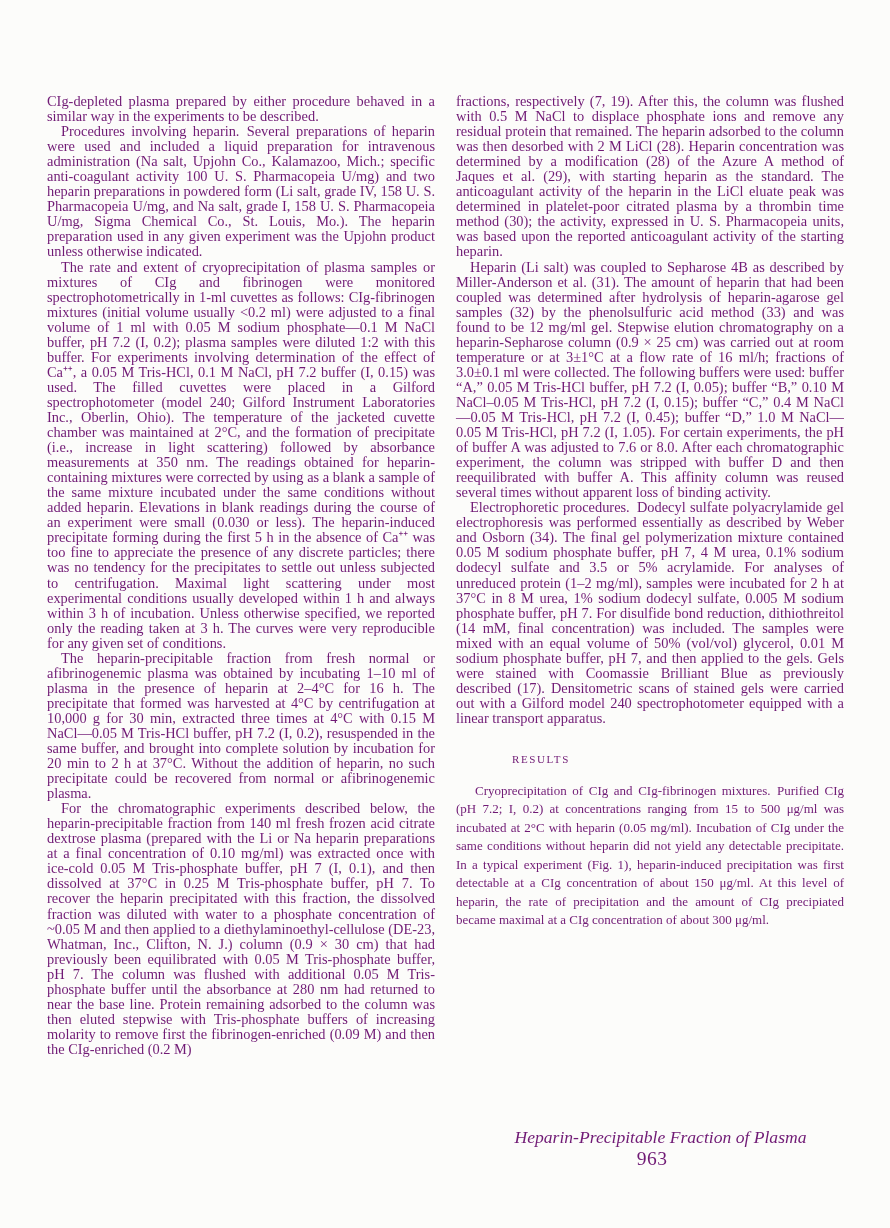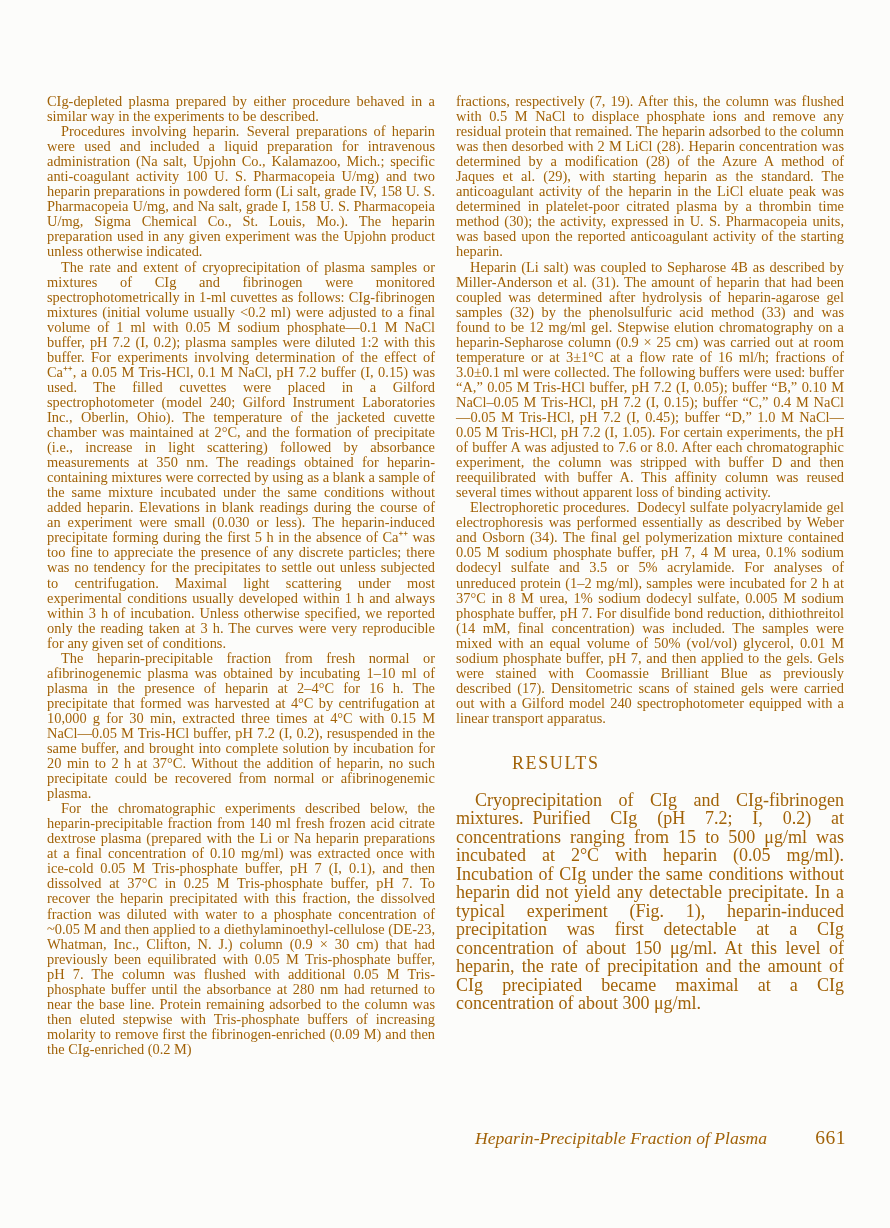--- a/index.html
+++ b/index.html
@@ -24,54 +24,55 @@
   .col p {
     margin: 0;
     text-align: justify;
   }
   p.small {
     font-size: 14.4px;
     line-height: 15.05px;
   }
   p.small.indent { text-indent: 14px; }
   p.results {
-    font-size: 18px;
+    font-size: 13px;
     line-height: 18.45px;
   }
   p.results.indent { text-indent: 19px; }
   .para-lead { }
   .results-heading {
-    font-size: 18px;
+    font-size: 11px;
     font-weight: normal;
     letter-spacing: 1.6px;
     margin: 27px 0 17px 56px;
   }
   .footer {
     position: absolute;
     left: 458px;
     top: 1127px;
     width: 388px;
     display: flex;
     justify-content: space-between;
     align-items: center;
+    flex-direction: column;
   }
   .footer-title {
     font-style: italic;
     font-size: 17.6px;
     margin-left: 17px;
   }
   .footer-pagenum {
     font-size: 19.5px;
     letter-spacing: 0.5px;
   }
 </style>
 </head>
 <body>
 
-<div class="page" style="background: rgb(252, 252, 250); color: #a16207;">
+<div class="page" style="background: rgb(252, 252, 250); color: #701a75;">
 
   <div class="columns">
 
     <div class="col">
         <p class="small">CIg-depleted plasma prepared by either procedure behaved in a similar way in the experiments to be described.</p>
         <p class="small indent"><span class="para-lead">Procedures involving heparin. </span>Several preparations of heparin were used and included a liquid preparation for intravenous administration (Na salt, Upjohn Co., Kalamazoo, Mich.; specific anti-coagulant activity 100 U. S. Pharmacopeia U/mg) and two heparin preparations in powdered form (Li salt, grade IV, 158 U. S. Pharmacopeia U/mg, and Na salt, grade I, 158 U. S. Pharmacopeia U/mg, Sigma Chemical Co., St. Louis, Mo.). The heparin preparation used in any given experiment was the Upjohn product unless otherwise indicated.</p>
         <p class="small indent">The rate and extent of cryoprecipitation of plasma samples or mixtures of CIg and fibrinogen were monitored spectrophotometrically in 1-ml cuvettes as follows: CIg-fibrinogen mixtures (initial volume usually &lt;0.2 ml) were adjusted to a final volume of 1 ml with 0.05 M sodium phosphate—0.1 M NaCl buffer, pH 7.2 (I, 0.2); plasma samples were diluted 1:2 with this buffer. For experiments involving determination of the effect of Ca⁺⁺, a 0.05 M Tris-HCl, 0.1 M NaCl, pH 7.2 buffer (I, 0.15) was used. The filled cuvettes were placed in a Gilford spectrophotometer (model 240; Gilford Instrument Laboratories Inc., Oberlin, Ohio). The temperature of the jacketed cuvette chamber was maintained at 2°C, and the formation of precipitate (i.e., increase in light scattering) followed by absorbance measurements at 350 nm. The readings obtained for heparin-containing mixtures were corrected by using as a blank a sample of the same mixture incubated under the same conditions without added heparin. Elevations in blank readings during the course of an experiment were small (0.030 or less). The heparin-induced precipitate forming during the first 5 h in the absence of Ca⁺⁺ was too fine to appreciate the presence of any discrete particles; there was no tendency for the precipitates to settle out unless subjected to centrifugation. Maximal light scattering under most experimental conditions usually developed within 1 h and always within 3 h of incubation. Unless otherwise specified, we reported only the reading taken at 3 h. The curves were very reproducible for any given set of conditions.</p>
         <p class="small indent">The heparin-precipitable fraction from fresh normal or afibrinogenemic plasma was obtained by incubating 1–10 ml of plasma in the presence of heparin at 2–4°C for 16 h. The precipitate that formed was harvested at 4°C by centrifugation at 10,000 g for 30 min, extracted three times at 4°C with 0.15 M NaCl—0.05 M Tris-HCl buffer, pH 7.2 (I, 0.2), resuspended in the same buffer, and brought into complete solution by incubation for 20 min to 2 h at 37°C. Without the addition of heparin, no such precipitate could be recovered from normal or afibrinogenemic plasma.</p>
         <p class="small indent">For the chromatographic experiments described below, the heparin-precipitable fraction from 140 ml fresh frozen acid citrate dextrose plasma (prepared with the Li or Na heparin preparations at a final concentration of 0.10 mg/ml) was extracted once with ice-cold 0.05 M Tris-phosphate buffer, pH 7 (I, 0.1), and then dissolved at 37°C in 0.25 M Tris-phosphate buffer, pH 7. To recover the heparin precipitated with this fraction, the dissolved fraction was diluted with water to a phosphate concentration of ~0.05 M and then applied to a diethylaminoethyl-cellulose (DE-23, Whatman, Inc., Clifton, N. J.) column (0.9 × 30 cm) that had previously been equilibrated with 0.05 M Tris-phosphate buffer, pH 7. The column was flushed with additional 0.05 M Tris-phosphate buffer until the absorbance at 280 nm had returned to near the base line. Protein remaining adsorbed to the column was then eluted stepwise with Tris-phosphate buffers of increasing molarity to remove first the fibrinogen-enriched (0.09 M) and then the CIg-enriched (0.2 M)</p>
       </div>
@@ -87,16 +88,16 @@
 
       <div>
           <p class="results indent"><span class="para-lead">Cryoprecipitation of CIg and CIg-fibrinogen mixtures. </span>Purified CIg (pH 7.2; I, 0.2) at concentrations ranging from 15 to 500 μg/ml was incubated at 2°C with heparin (0.05 mg/ml). Incubation of CIg under the same conditions without heparin did not yield any detectable precipitate. In a typical experiment (Fig. 1), heparin-induced precipitation was first detectable at a CIg concentration of about 150 μg/ml. At this level of heparin, the rate of precipitation and the amount of CIg precipiated became maximal at a CIg concentration of about 300 μg/ml.</p>
         </div>
     </div>
 
   </div>
 
   <div class="footer">
     <span class="footer-title">Heparin-Precipitable Fraction of Plasma</span>
-    <span class="footer-pagenum">661</span>
+    <span class="footer-pagenum">963</span>
   </div>
 
 </div>
 
 </body></html>

